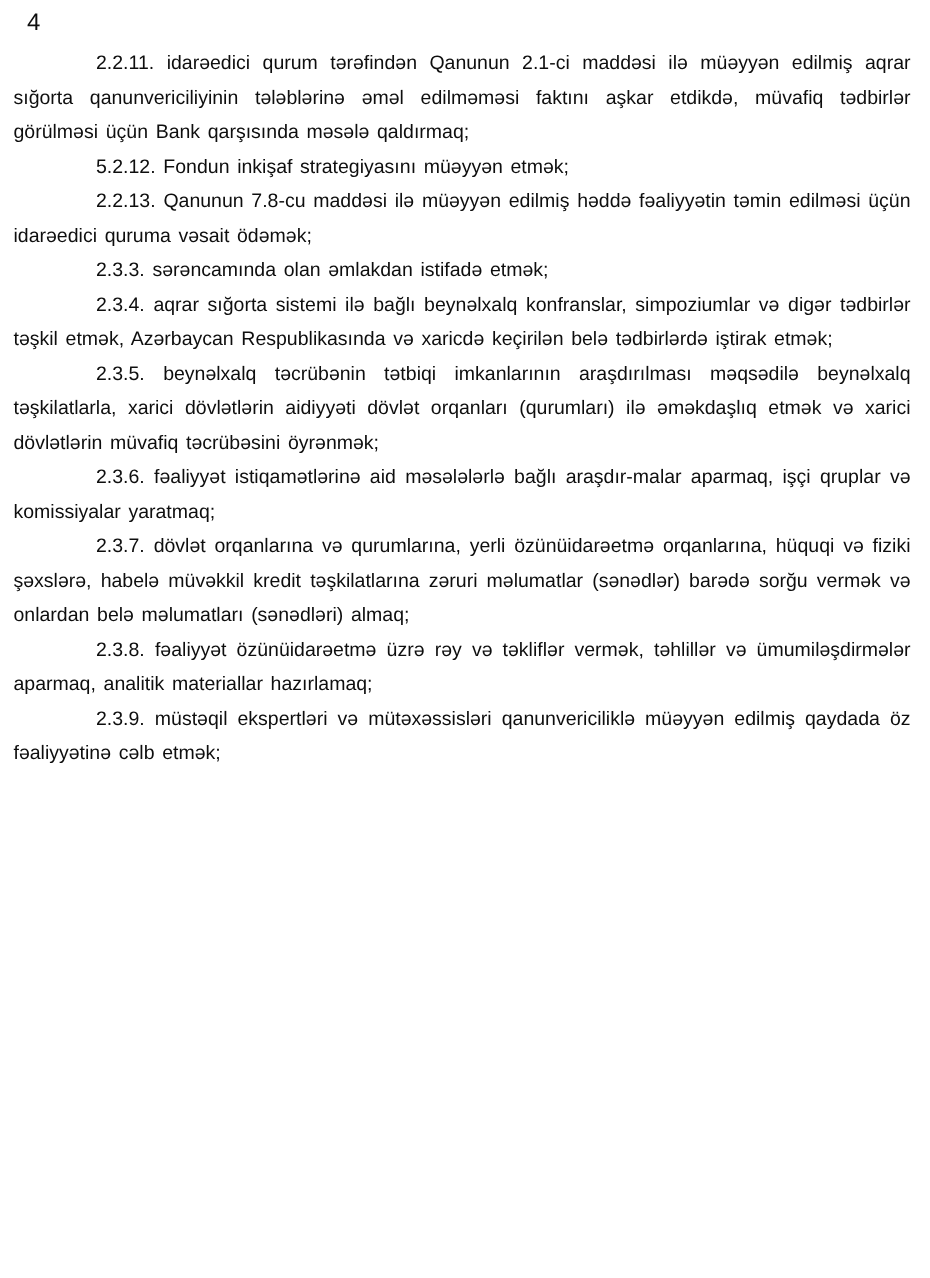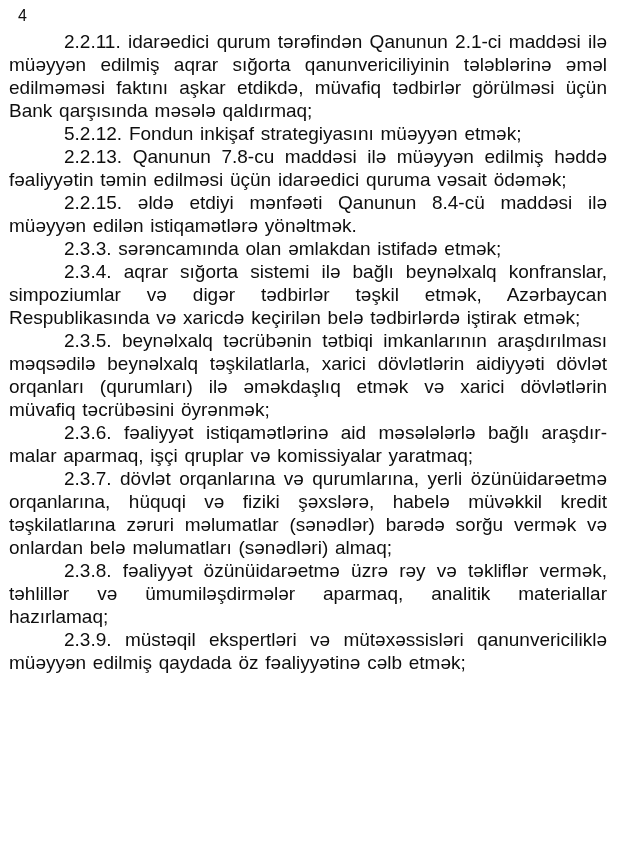--- a/index.html
+++ b/index.html
@@ -21,37 +21,36 @@
     padding: 7px 13px 0 9px;
     background: #ffffff;
   }
   .page-number {
     font-size: 16px;
     line-height: 18px;
     margin: 0 0 5px 9px;
   }
   .body-text p.para {
     margin: 0;
-    font-size: 19px;
+    font-size: 13px;
     line-height: 23px;
     text-align: justify;
     text-indent: 55px;
     word-spacing: 1.5px;
   }
 </style>
 </head>
 <body>
 
 <div class="page">
   <div class="page-number">4</div>
   <div class="body-text">
     <p class="para"><span>2.2.11.</span> <span>idarəedici qurum tərəfindən Qanunun 2.1-ci maddəsi ilə müəyyən edilmiş aqrar sığorta qanunvericiliyinin tələblərinə əməl edilməməsi faktını aşkar etdikdə, müvafiq tədbirlər görülməsi üçün Bank qarşısında məsələ qaldırmaq;</span></p>
     <p class="para"><span>5.2.12.</span> <span>Fondun inkişaf strategiyasını müəyyən etmək;</span></p>
     <p class="para"><span>2.2.13.</span> <span>Qanunun 7.8-cu maddəsi ilə müəyyən edilmiş həddə fəaliyyətin təmin edilməsi üçün idarəedici quruma vəsait ödəmək;</span></p>
-    <p class="para"><span>2.2.15.</span> <span>əldə etdiyi mənfəəti Qanunun 8.4-cü maddəsi ilə müəyyən edilən istiqamətlərə yönəltmək.</span></p>
     <p class="para"><span>2.3.3.</span> <span>sərəncamında olan əmlakdan istifadə etmək;</span></p>
     <p class="para"><span>2.3.4.</span> <span>aqrar sığorta sistemi ilə bağlı beynəlxalq konfranslar, simpoziumlar və digər tədbirlər təşkil etmək, Azərbaycan Respublikasında və xaricdə keçirilən belə tədbirlərdə iştirak etmək;</span></p>
     <p class="para"><span>2.3.5.</span> <span>beynəlxalq təcrübənin tətbiqi imkanlarının araşdırılması məqsədilə beynəlxalq təşkilatlarla, xarici dövlətlərin aidiyyəti dövlət orqanları (qurumları) ilə əməkdaşlıq etmək və xarici dövlətlərin müvafiq təcrübəsini öyrənmək;</span></p>
     <p class="para"><span>2.3.6.</span> <span>fəaliyyət istiqamətlərinə aid məsələlərlə bağlı araşdır-malar aparmaq, işçi qruplar və komissiyalar yaratmaq;</span></p>
     <p class="para"><span>2.3.7.</span> <span>dövlət orqanlarına və qurumlarına, yerli özünüidarəetmə orqanlarına, hüquqi və fiziki şəxslərə, habelə müvəkkil kredit təşkilatlarına zəruri məlumatlar (sənədlər) barədə sorğu vermək və onlardan belə məlumatları (sənədləri) almaq;</span></p>
     <p class="para"><span>2.3.8.</span> <span>fəaliyyət özünüidarəetmə üzrə rəy və təkliflər vermək, təhlillər və ümumiləşdirmələr aparmaq, analitik materiallar hazırlamaq;</span></p>
     <p class="para"><span>2.3.9.</span> <span>müstəqil ekspertləri və mütəxəssisləri qanunvericiliklə müəyyən edilmiş qaydada öz fəaliyyətinə cəlb etmək;</span></p>
 
   </div>
 </div>

